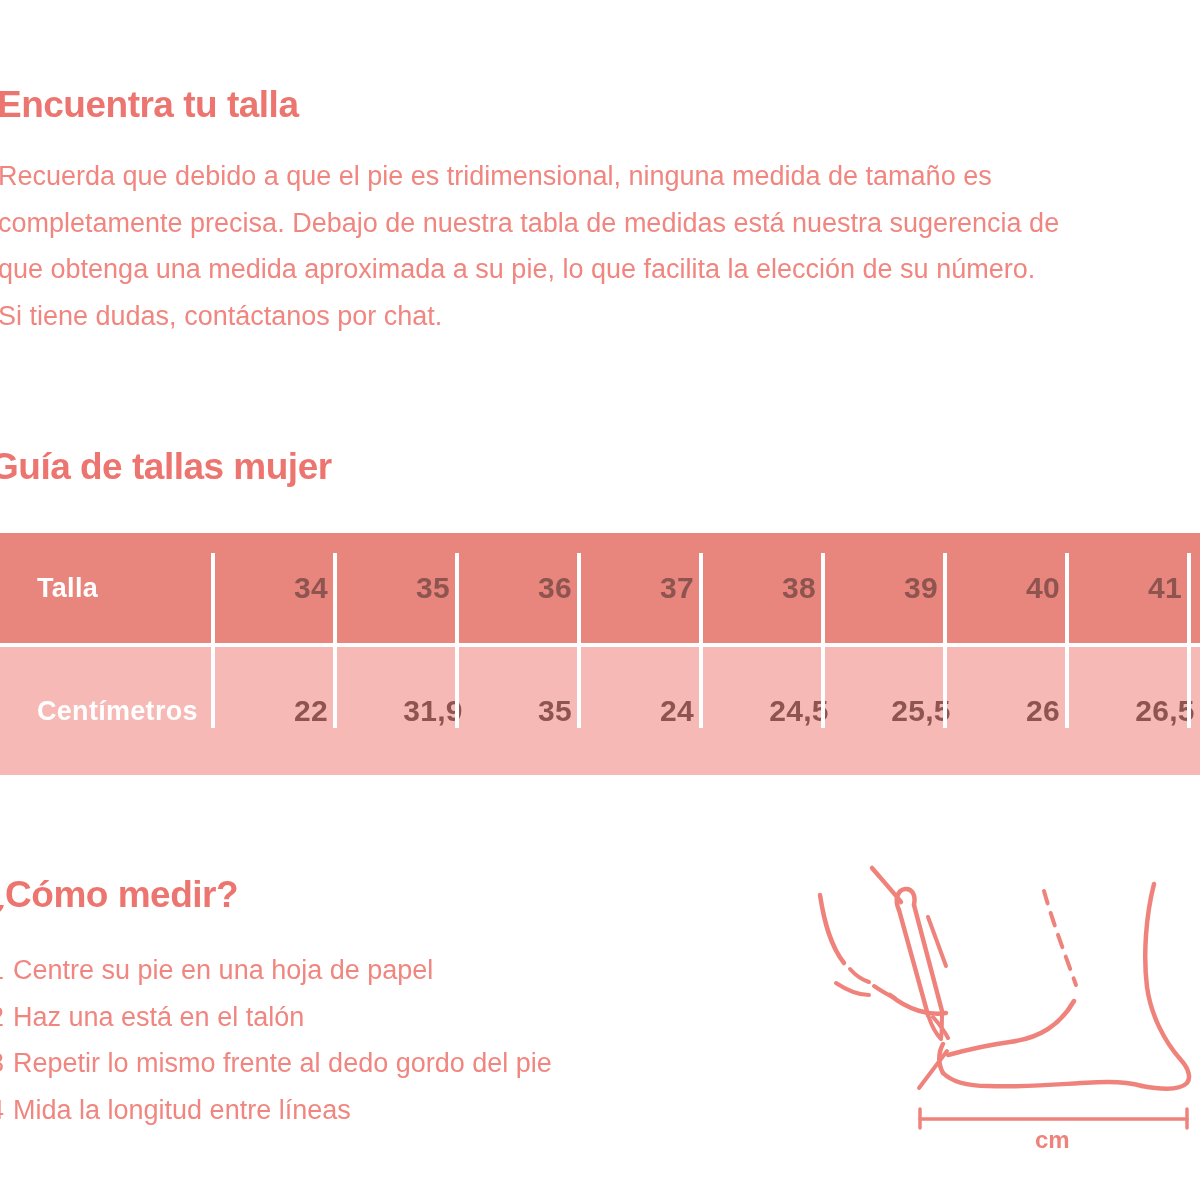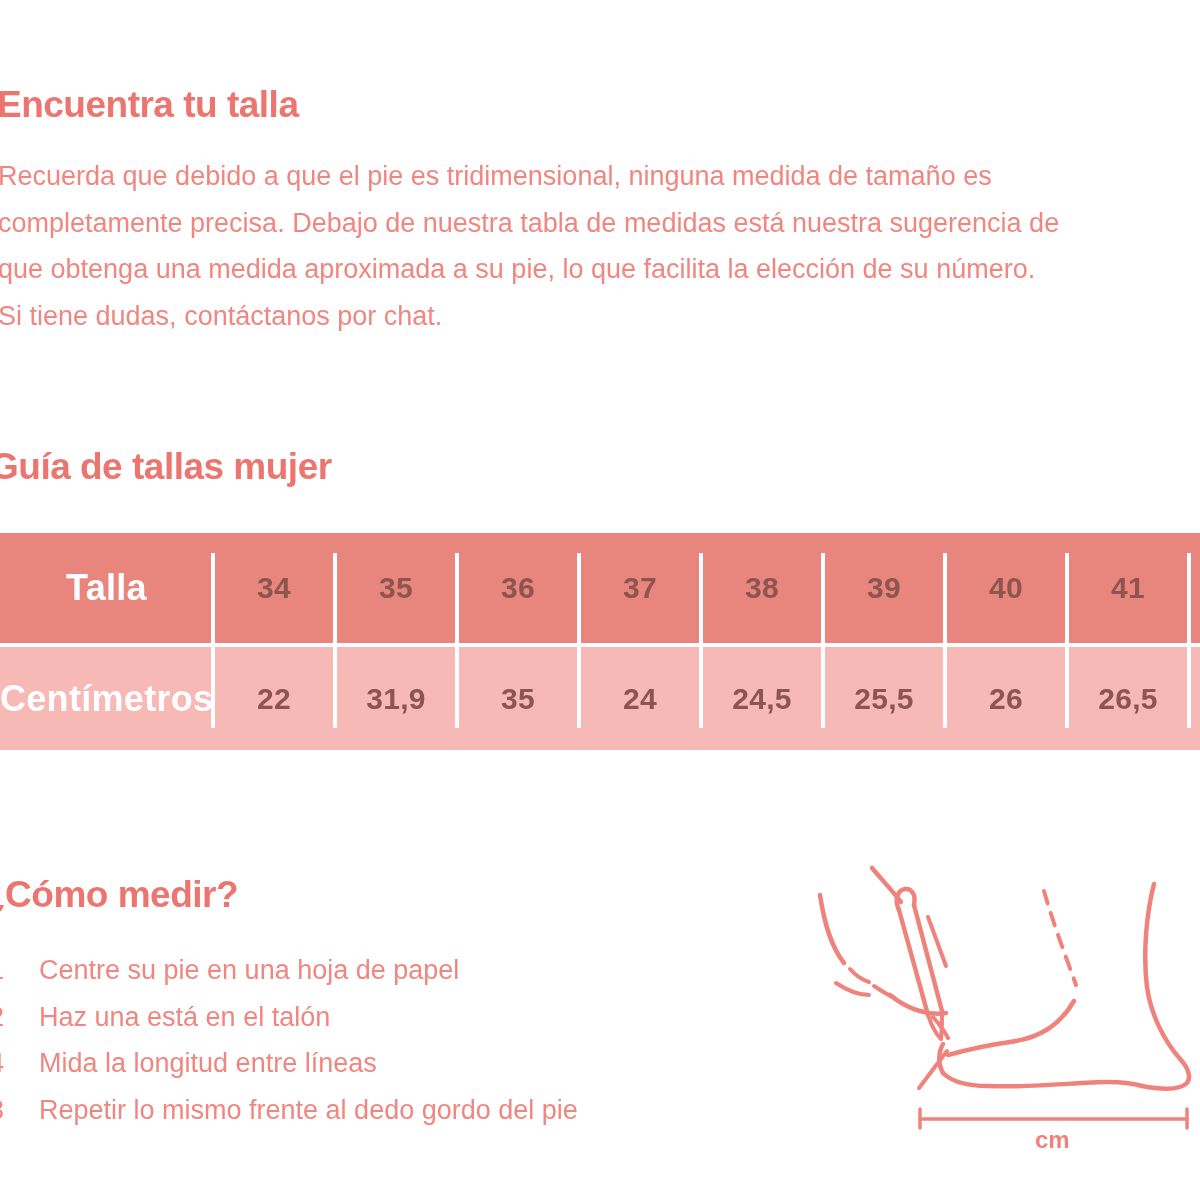--- a/index.html
+++ b/index.html
@@ -15,36 +15,36 @@
   #title-guide{top:446px;left:-10px;}
   #title-measure{top:874px;left:-17px;}
   .para{
     position:absolute;top:153px;left:-2px;width:1210px;
     color:#f0867f;font-size:27px;line-height:46.5px;white-space:nowrap;
   }
   
   .size-table{position:absolute;top:533px;left:0;width:1200px;height:212px;}
   .trow{position:absolute;left:0;width:1200px;display:flex;align-items:center;}
   .trow-sizes{top:0;height:110px;background:#e8867e;}
-  .trow-cm{top:114px;height:103px;background:#f6b9b5;}
+  .trow-cm{top:114px;height:128px;background:#f6b9b5;}
   .tlabel{
-    width:213px;flex:0 0 213px;text-align:center;
-    color:#ffffff;font-weight:bold;font-size:36px;letter-spacing:0.3px;
+    width:213px;flex:0 0 213px;text-align:left;
+    color:#ffffff;font-weight:bold;font-size:27px;letter-spacing:0.3px;margin-left:37px;
   }
   .tcell{
     width:122px;flex:0 0 122px;text-align:center;
     color:#8e5450;font-size:30px;letter-spacing:0.3px;font-weight:bold;
   }
   .vdiv{position:absolute;top:20px;width:4px;height:175px;background:#ffffff;}
   
   .steps{
     position:absolute;top:947px;left:0;margin:0;padding:0;list-style:none;
     color:#f0867f;font-size:27px;line-height:46.5px;white-space:nowrap;
   }
-  .steps li{position:relative;padding-left:39px;}
+  .steps li{position:relative;padding-left:13px;}
   .step-num{position:absolute;left:-11px;top:0;}
   
   .illustration{position:absolute;left:790px;top:855px;}
   .illustration path, .illustration line{fill:none;stroke:#ef837c;stroke-linecap:round;stroke-linejoin:round;}
   .cm-label{fill:#ef837c;font-family:"Liberation Sans",sans-serif;font-weight:bold;font-size:24px;}
 </style>
 </head>
 <body>
 
 <div class="page">
@@ -99,26 +99,26 @@
   <ol class="steps">
     <li>
       <span class="step-num">1</span>
       <span>Centre su pie en una hoja de papel</span>
     </li>
     <li>
       <span class="step-num">2</span>
       <span>Haz una está en el talón</span>
     </li>
     <li>
+      <span class="step-num">3</span>
+      <span>Repetir lo mismo frente al dedo gordo del pie</span>
+    </li>
+    <li>
       <span class="step-num">4</span>
       <span>Mida la longitud entre líneas</span>
-    </li>
-    <li>
-      <span class="step-num">3</span>
-      <span>Repetir lo mismo frente al dedo gordo del pie</span>
     </li>
   </ol>
 
   <svg class="illustration" width="410" height="345" viewBox="0 0 410 345">
 
     <path d="M 30,40 C 34,66 40,90 54,108" stroke-width="4.5"></path>
     <path d="M 82,13 C 95,28 104,38 111,47" stroke-width="4.5"></path>
     <path d="M 60,114 C 66,121 73,125 79,127" stroke-width="4"></path>
     <path d="M 46,128 C 58,136 70,140 79,140" stroke-width="4"></path>
     <path d="M 84,131 C 93,137 100,141 105,143" stroke-width="4"></path>

